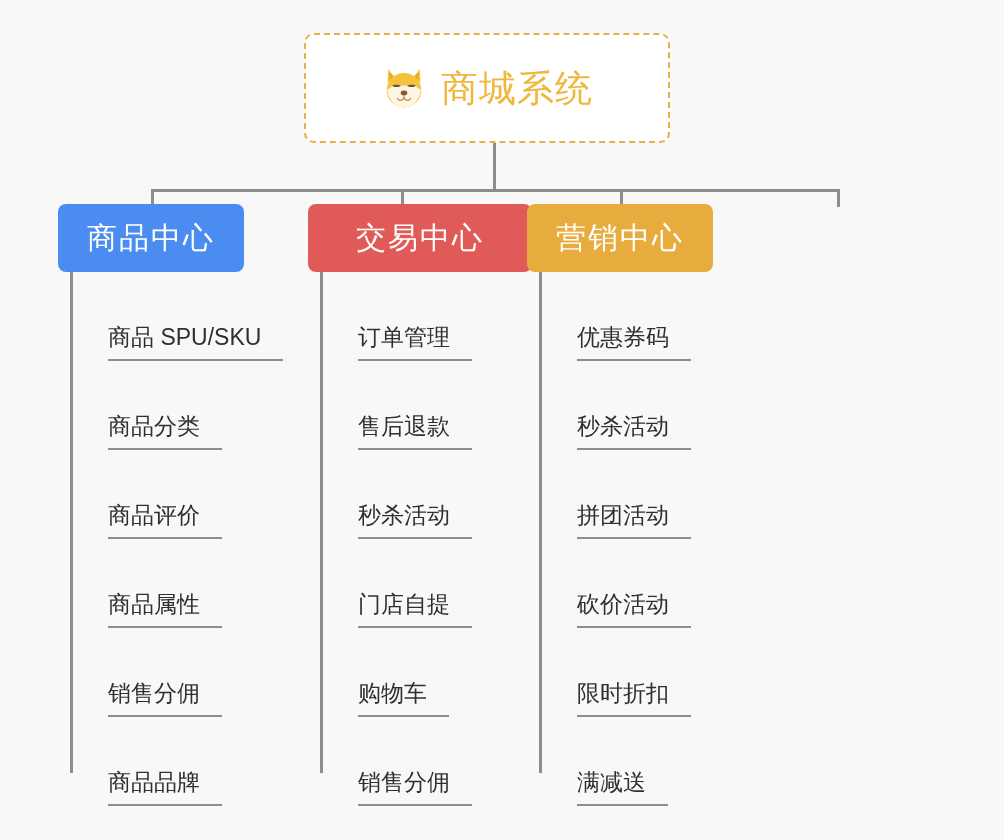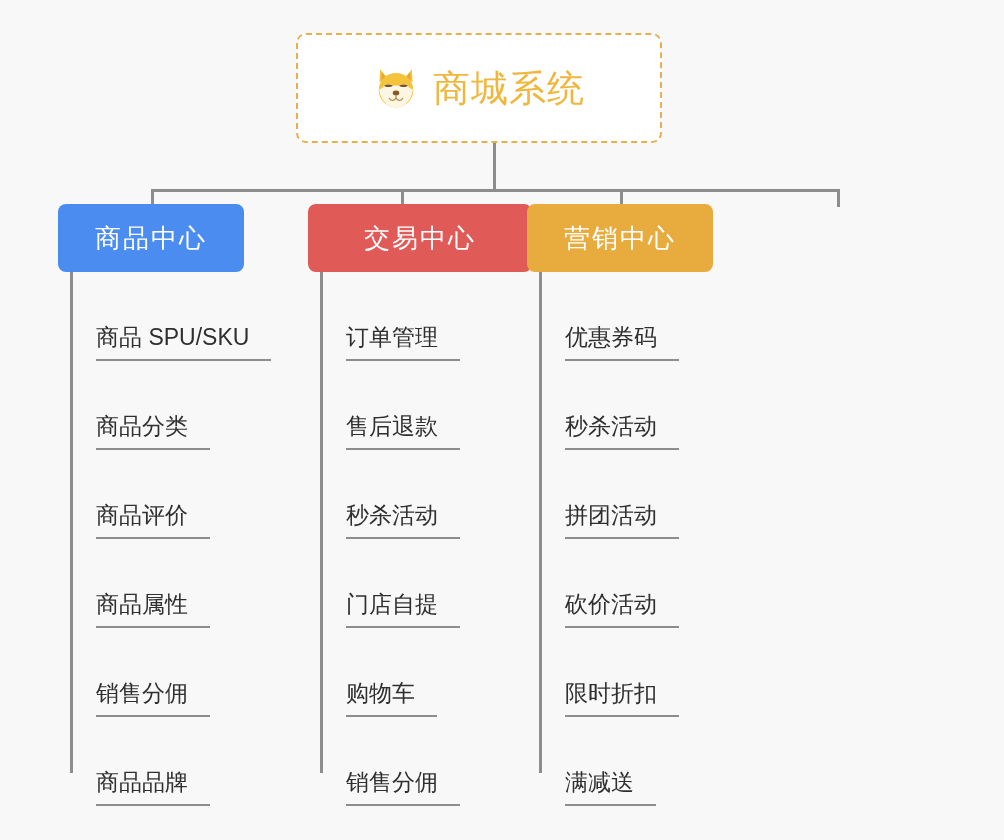--- a/index.html
+++ b/index.html
@@ -13,21 +13,21 @@
   #mindmap {
     position: relative;
     width: 1004px;
     height: 840px;
     background: #f8f8f8;
   }
 
   
   .root-node {
     position: absolute;
-    left: 296px; top: 33px;
+    left: 304px; top: 33px;
     width: 366px; height: 110px;
     background: #ffffff;
     border: 2px dashed #e8b04b;
     border-radius: 10px;
     display: flex;
     align-items: center;
     justify-content: center;
     gap: 14px;
   }
   .root-title {
@@ -52,36 +52,36 @@
     position: absolute;
     top: 204px;
   }
   .branch-header {
     height: 68px;
     border-radius: 8px;
     display: flex;
     align-items: center;
     justify-content: center;
     color: #ffffff;
-    font-size: 26px;
+    font-size: 30px;
     letter-spacing: 2px;
     white-space: nowrap;
   }
   
   .spine {
     position: absolute;
     width: 3px;
     background: #8d8d8d;
     top: 68px;
   }
 
   .leaves {
     position: absolute;
     top: 68px;
-    left: 0;
+    left: 12px;
   }
   .leaf {
     position: relative;
     height: 89px;
     display: flex;
     align-items: flex-end;
     padding-left: 38px;
   }
   .leaf-inner {
     display: inline-block;

